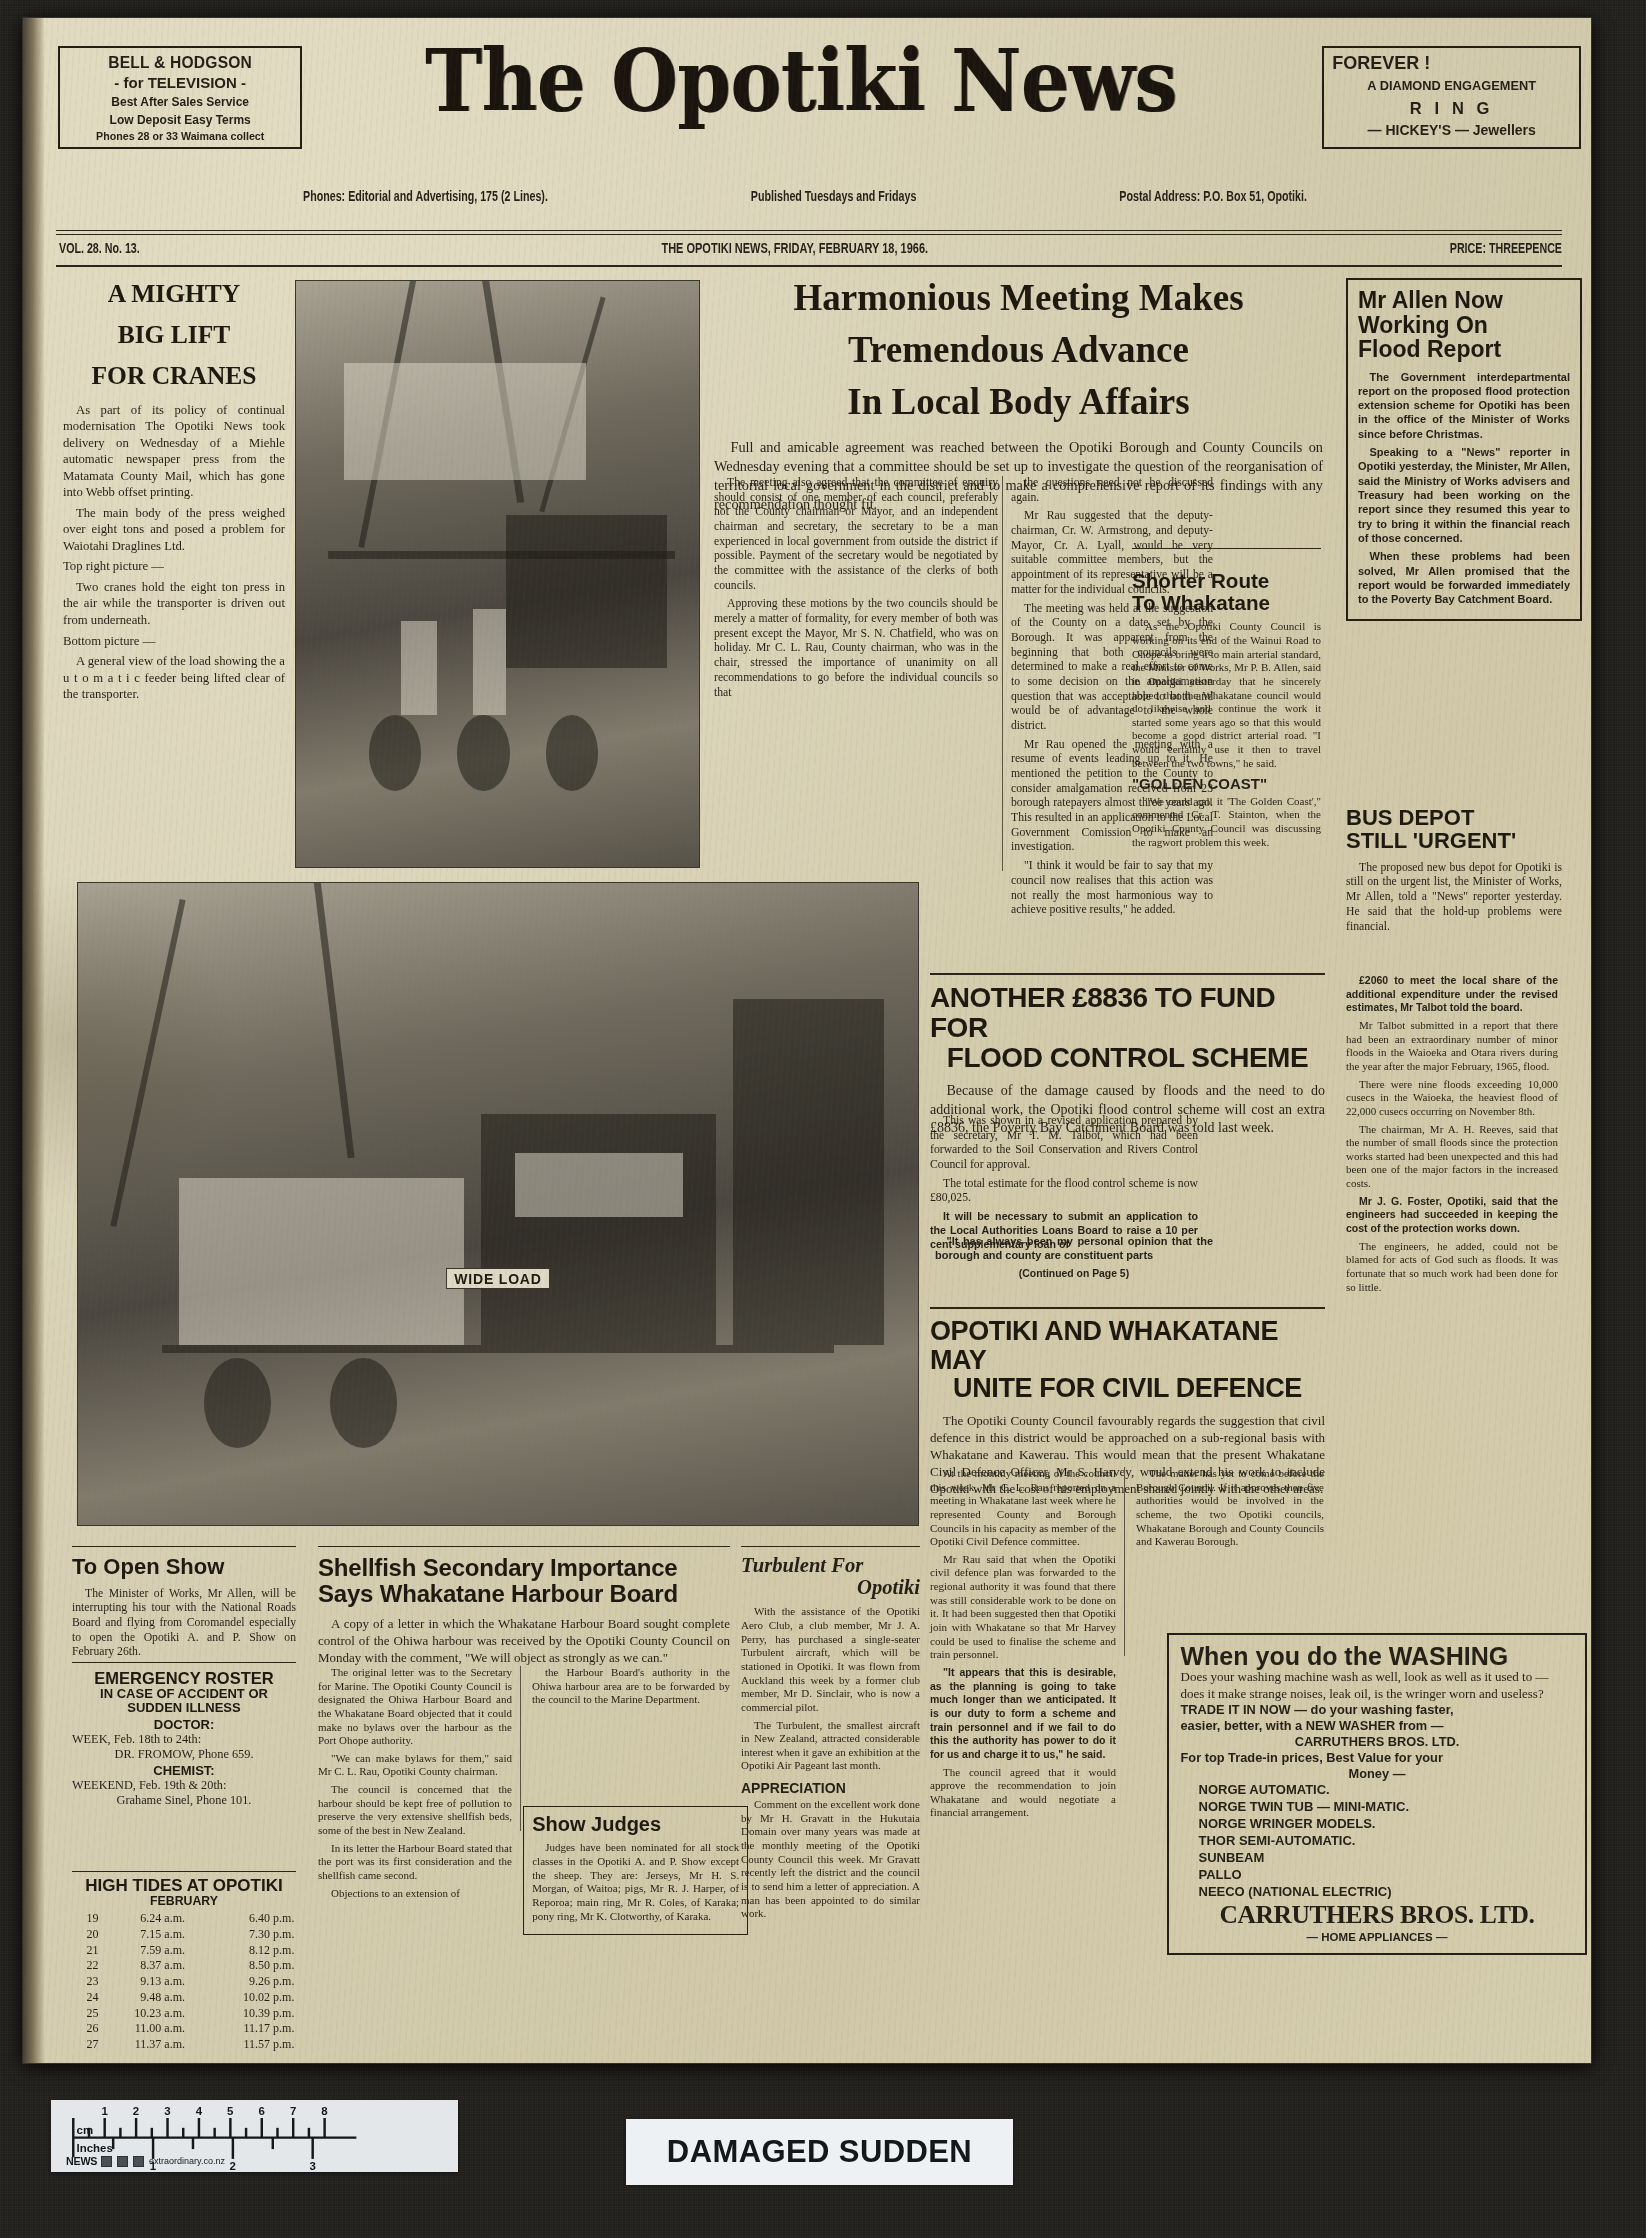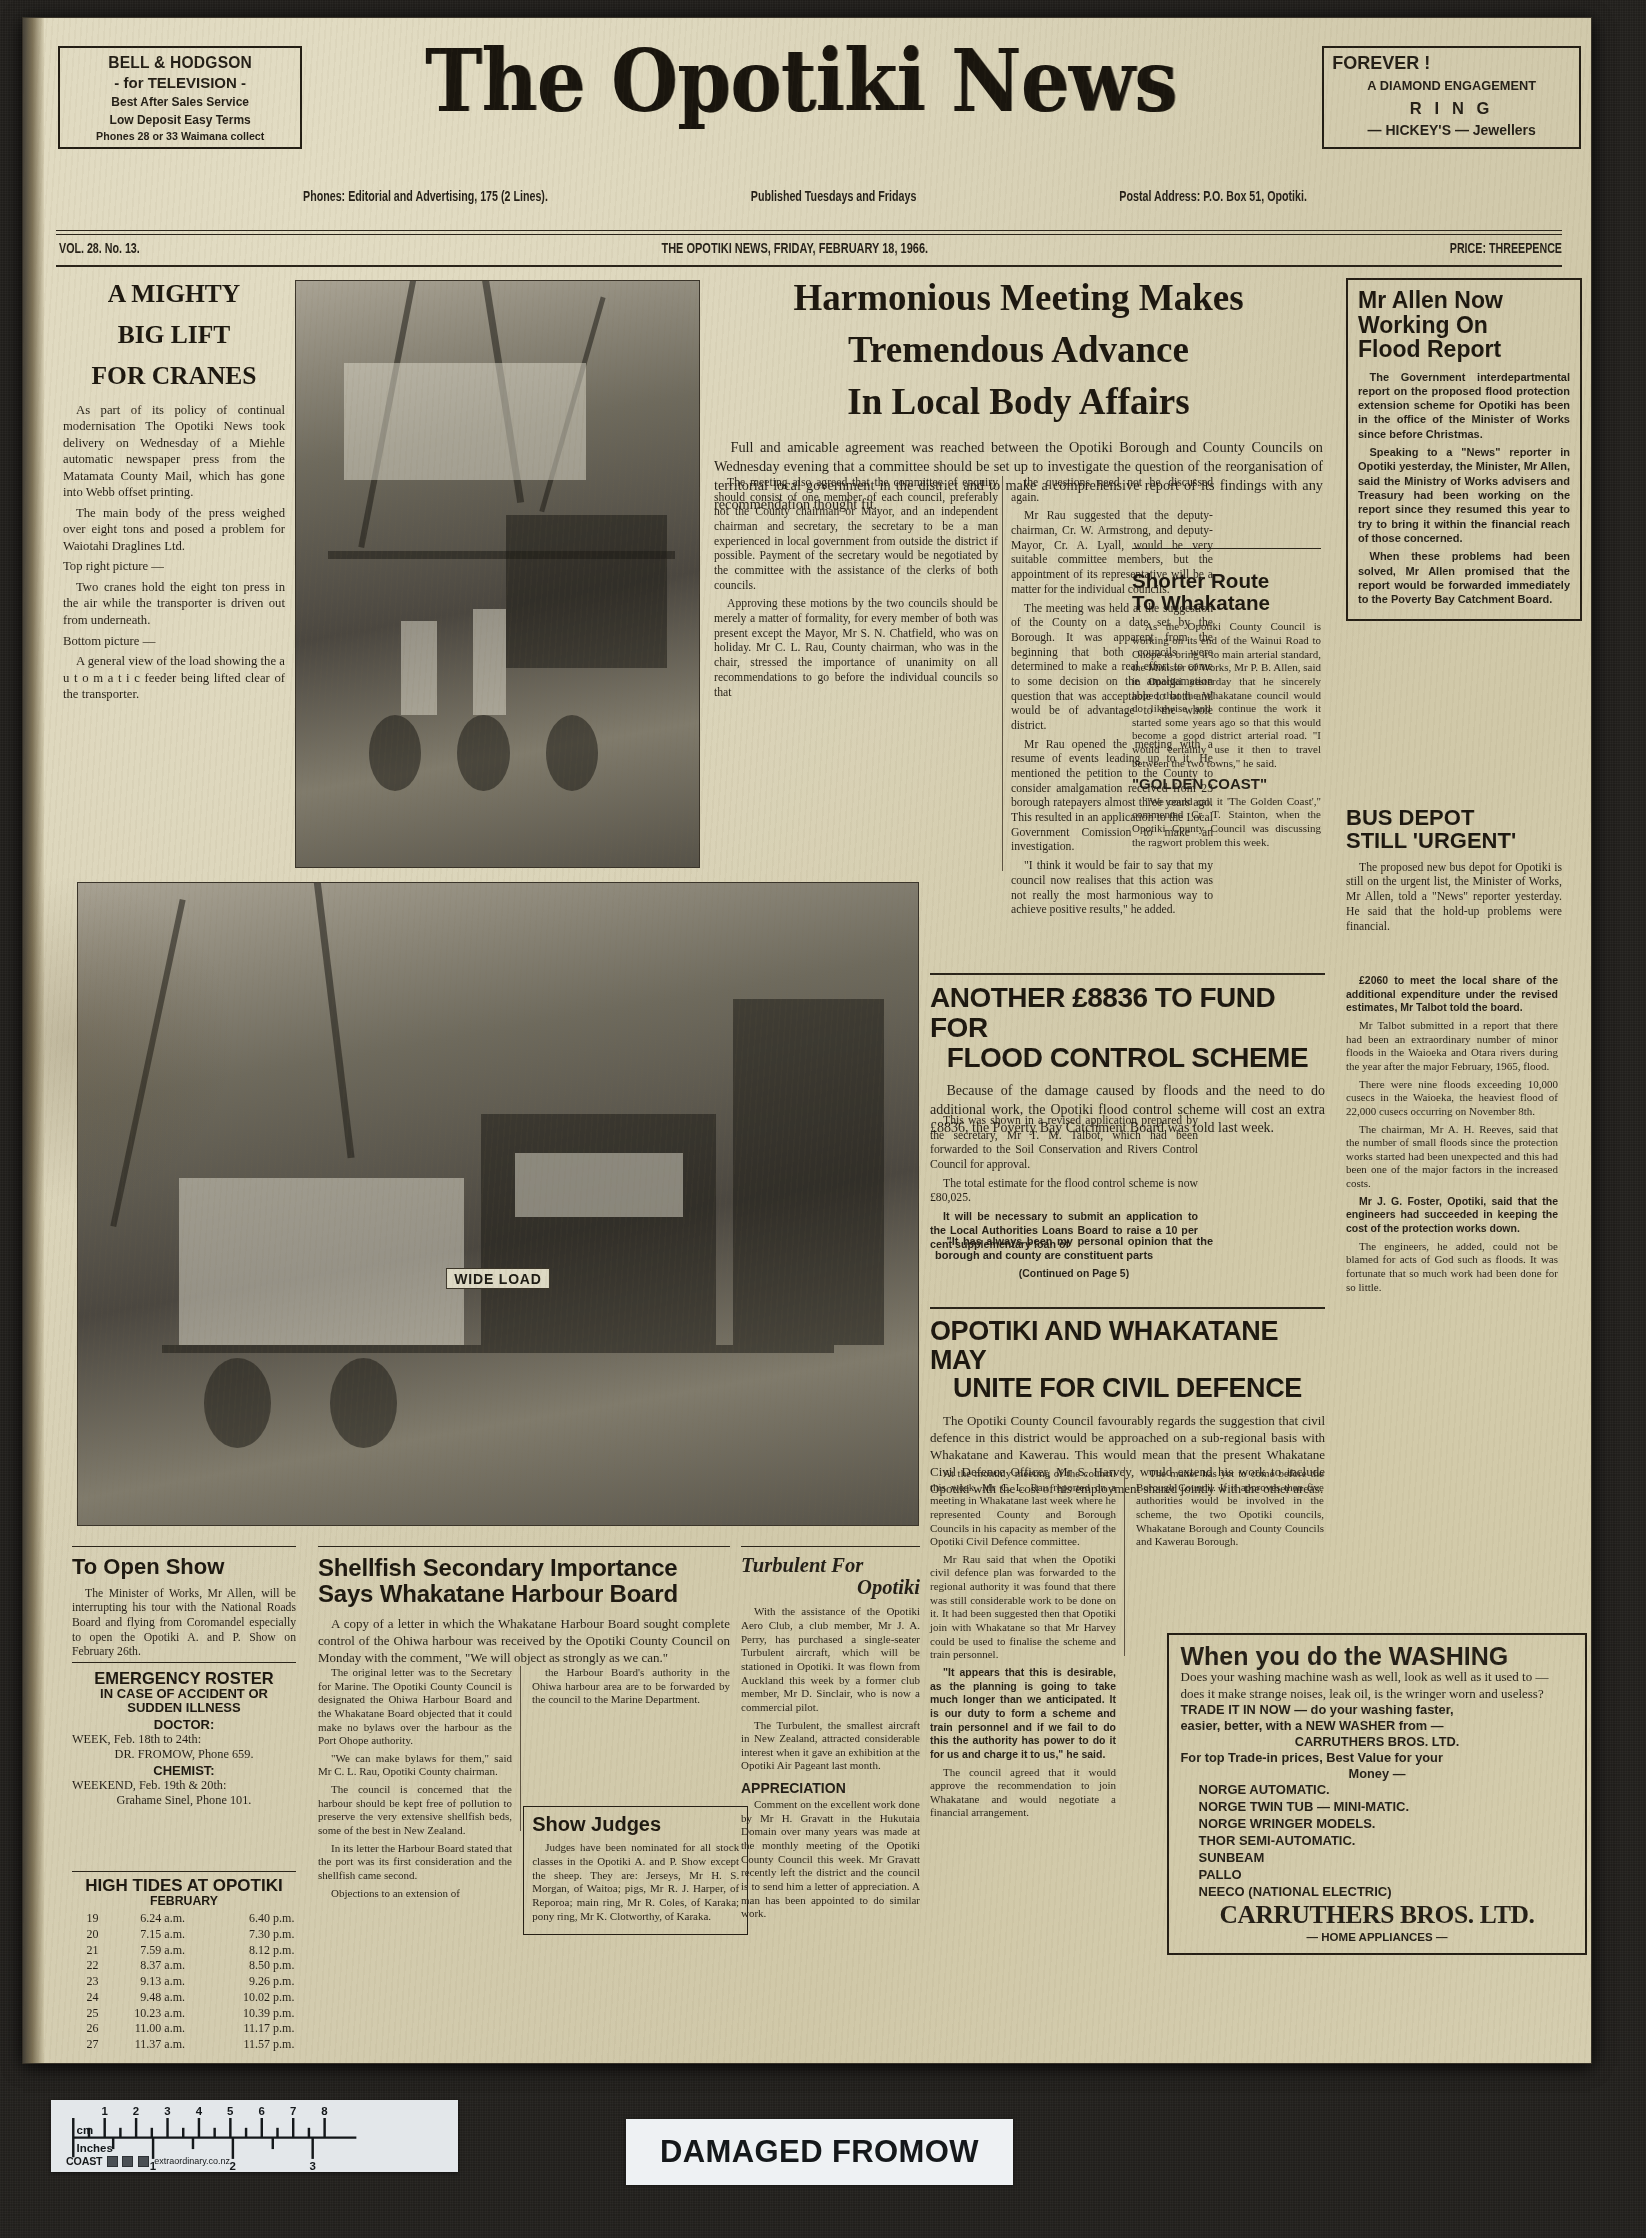--- a/index.html
+++ b/index.html
@@ -482,22 +482,22 @@
         <text x="290.8" y="18" font-family="Liberation Sans, sans-serif" font-size="14" font-weight="bold" fill="#14181b">7</text>
         <text x="329.2" y="18" font-family="Liberation Sans, sans-serif" font-size="14" font-weight="bold" fill="#14181b">8</text>
       </g>
     <g id="in-nums">
         <text x="119.536" y="86" font-family="Liberation Sans, sans-serif" font-size="14" font-weight="bold" fill="#14181b">1</text>
         <text x="217.072" y="86" font-family="Liberation Sans, sans-serif" font-size="14" font-weight="bold" fill="#14181b">2</text>
         <text x="314.608" y="86" font-family="Liberation Sans, sans-serif" font-size="14" font-weight="bold" fill="#14181b">3</text>
       </g>
   </svg>
   <div class="nzms">
-    <b>COAST</b>
+    <b>NEWS</b>
     <span class="sq"></span>
     <span class="sq"></span>
     <span class="sq"></span>
     <span>extraordinary.co.nz</span>
   </div>
 </div>
 
-<div class="damaged">DAMAGED FROMOW</div>
+<div class="damaged">DAMAGED SUDDEN</div>
 
 
 </body></html>

